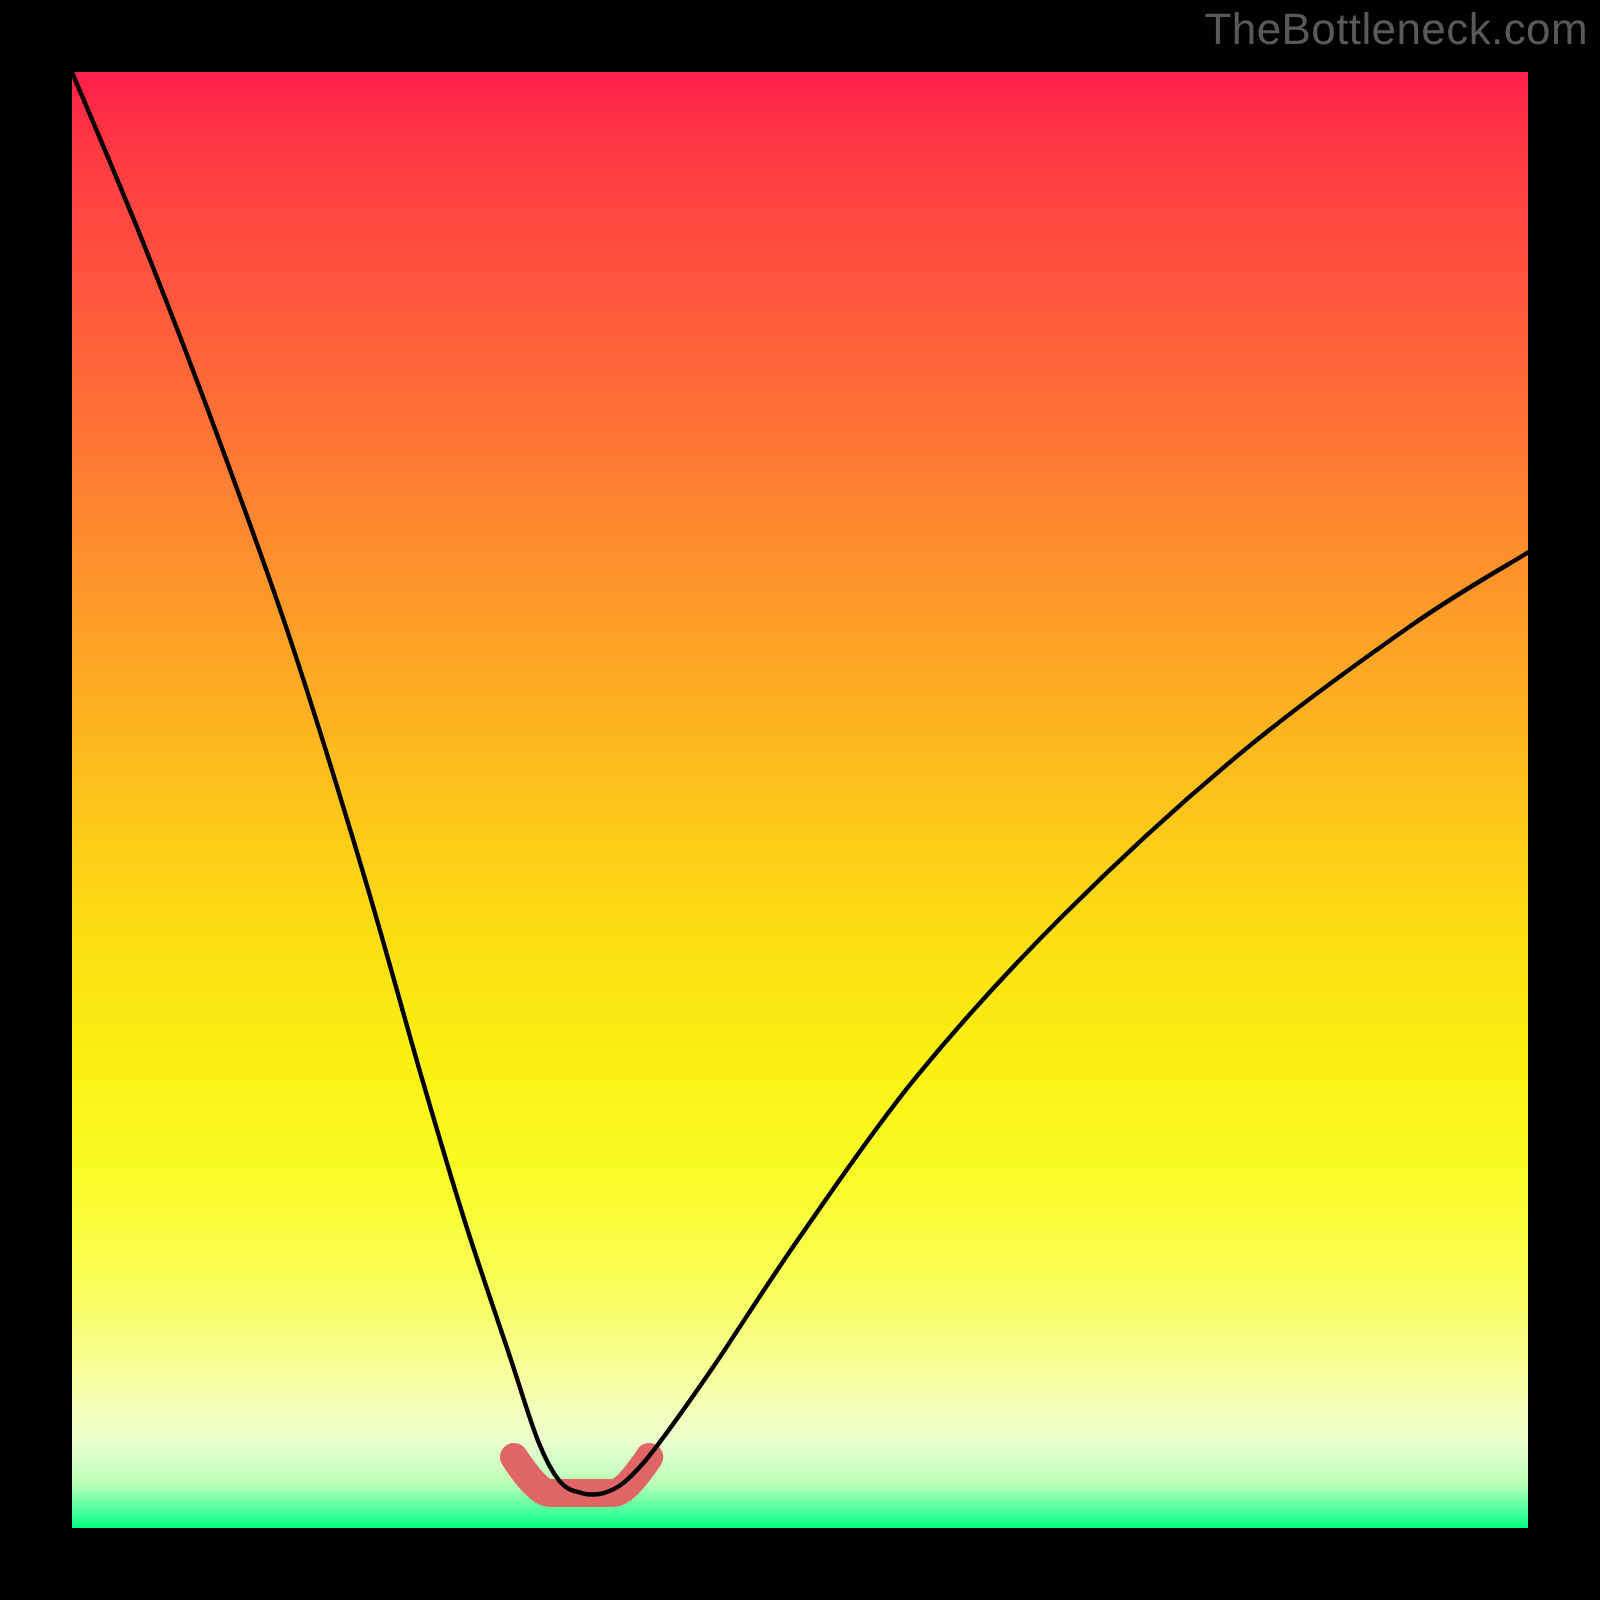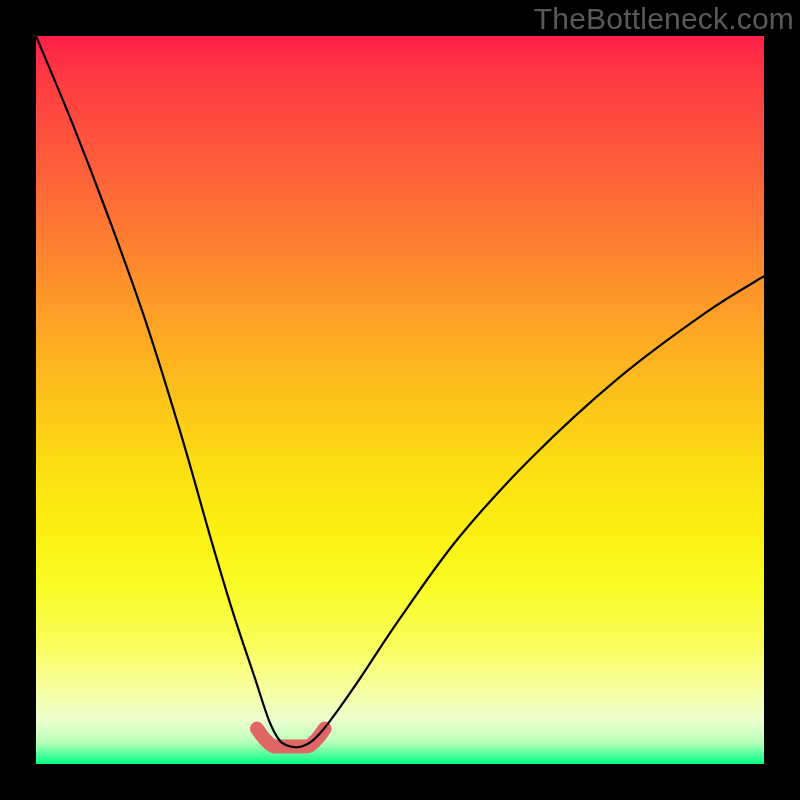--- a/index.html
+++ b/index.html
@@ -42,21 +42,21 @@
       #b9ffb9 97%,
       #41ff9a 99%,
       #00ff7f 100%
     );
   }
   .watermark {
     position: absolute;
     top: 2px;
     right: 6px;
     font-family: Arial, Helvetica, sans-serif;
-    font-size: 30px;
+    font-size: 22px;
     color: #595959;
     letter-spacing: 0.2px;
     user-select: none;
   }
   svg.overlay {
     position: absolute;
     left: 0;
     top: 0;
     width: 728px;
     height: 728px;

